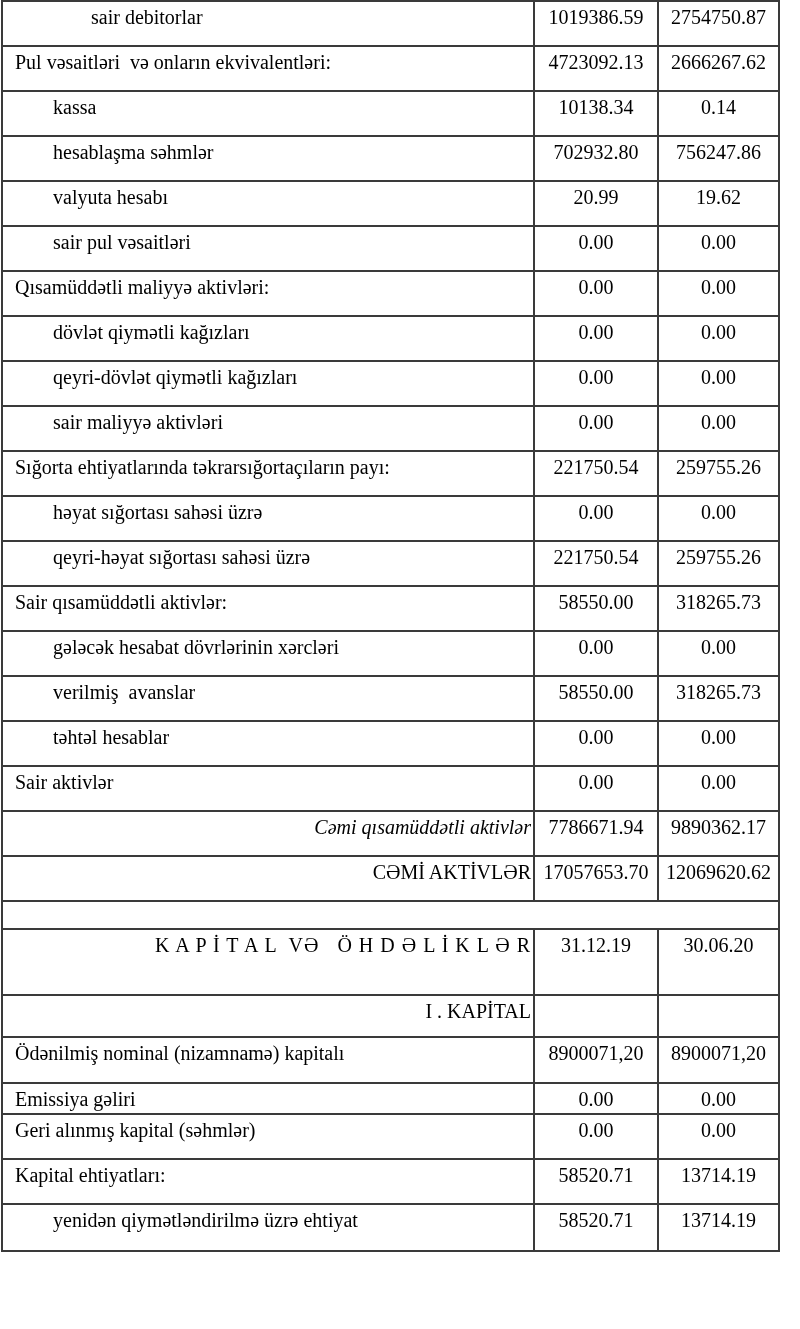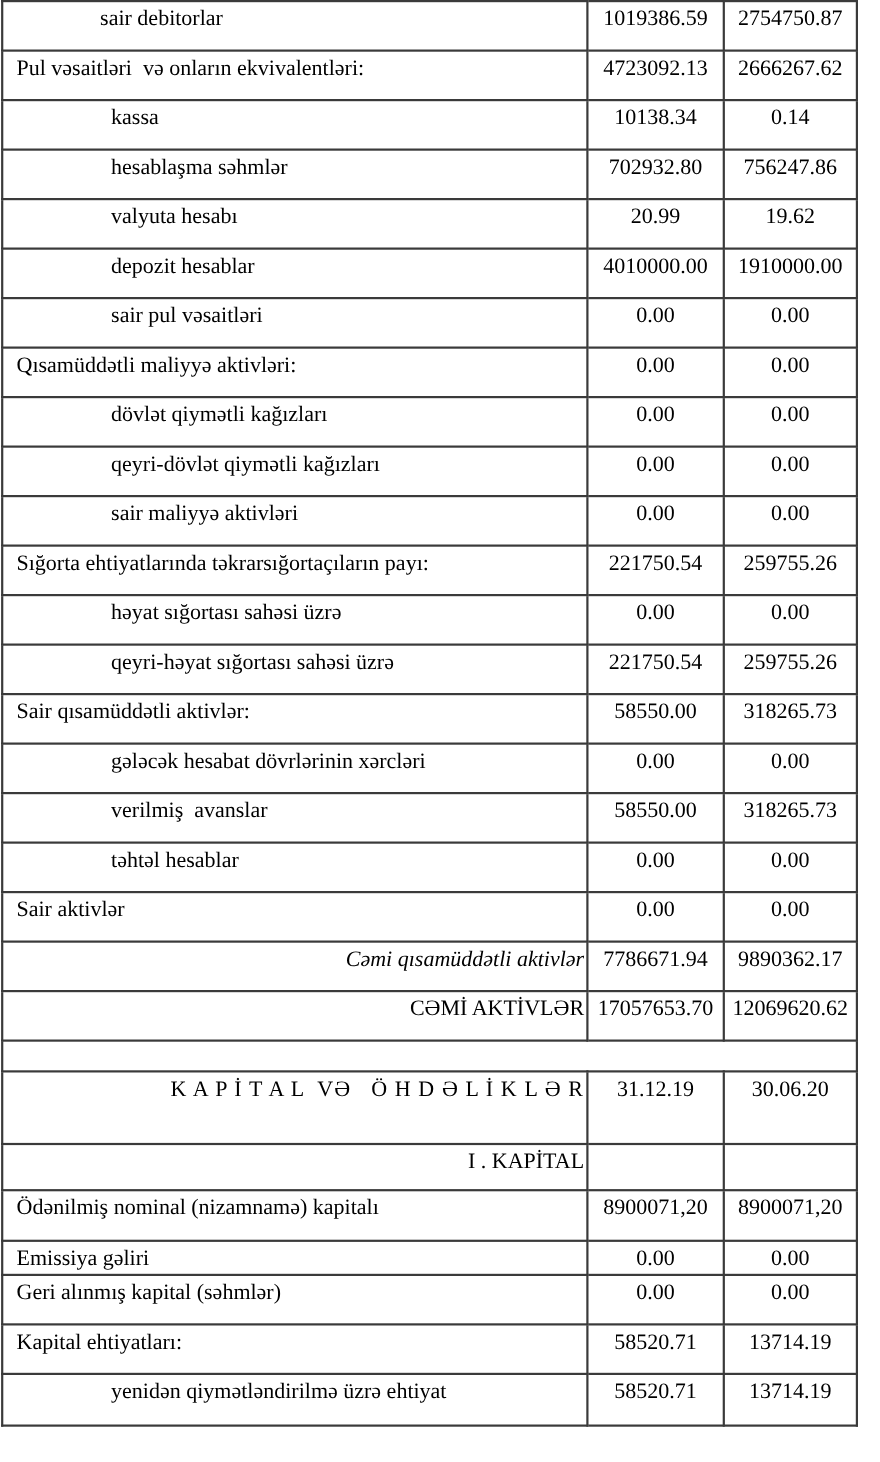--- a/index.html
+++ b/index.html
@@ -35,21 +35,21 @@
     line-height: 1.15;
     overflow: hidden;
   }
   tr { height: 45px; }
   td.label {
     text-align: left;
     white-space: pre;
     padding-left: 12px;
   }
   td.label.ind1 { padding-left: 88px; }
-  td.label.ind2 { padding-left: 98px; }
+  td.label.ind2 { padding-left: 50px; }
   td.label.ctr  { text-align: right; padding-left: 2px; }
   td.b { font-weight: normal; }
   td.i { font-style: italic; }
   td.ls { letter-spacing: 1px; }
   td.num { text-align: center; }
   td.spacer { border-left: 2px solid #3a3a3a; border-right: 2px solid #3a3a3a; }
 </style>
 </head>
 <body>
 
@@ -80,25 +80,20 @@
           <td class="label ind2">hesablaşma səhmlər</td>
           <td class="num">702932.80</td>
           <td class="num">756247.86</td>
         </tr>
         <tr>
           <td class="label ind2">valyuta hesabı</td>
           <td class="num">20.99</td>
           <td class="num">19.62</td>
         </tr>
         <tr>
-          <td class="label ind2">depozit hesablar</td>
-          <td class="num">4010000.00</td>
-          <td class="num">1910000.00</td>
-        </tr>
-        <tr>
           <td class="label ind2">sair pul vəsaitləri</td>
           <td class="num">0.00</td>
           <td class="num">0.00</td>
         </tr>
         <tr>
           <td class="label b">Qısamüddətli maliyyə aktivləri:</td>
           <td class="num">0.00</td>
           <td class="num">0.00</td>
         </tr>
         <tr>

